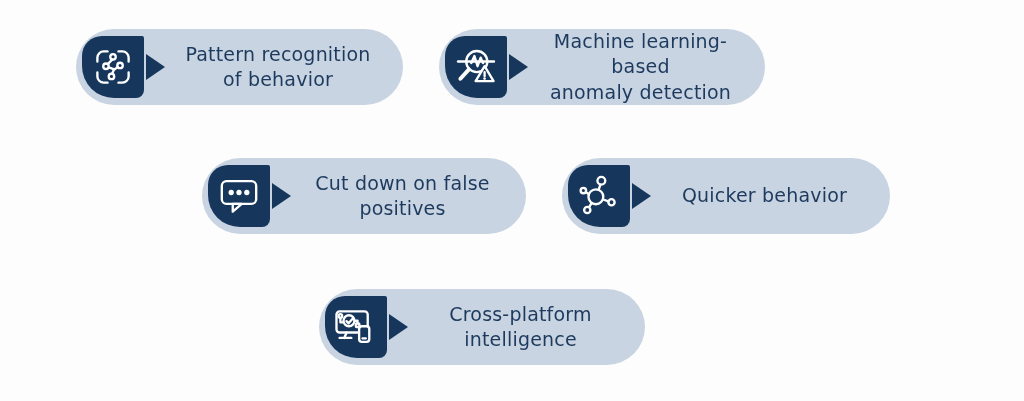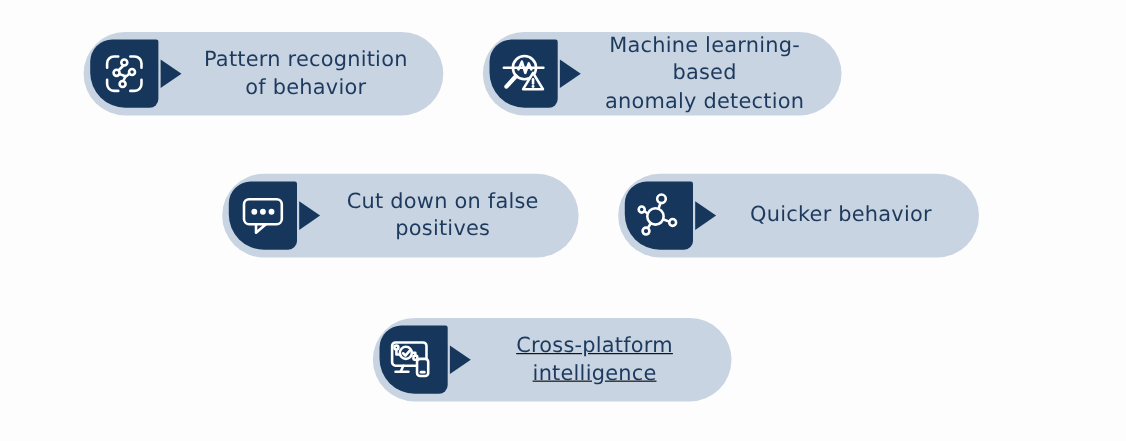--- a/index.html
+++ b/index.html
@@ -24,21 +24,21 @@
     display:flex;
     align-items:center;
     background:var(--pill-bg);
     border-radius:38px;
     height:76px;
   }
   .card-1{left:47px;  top:29px;  width:327px;}
   .card-2{left:410px; top:29px;  width:326px;}
   .card-3{left:173px; top:158px; width:324px;}
   .card-4{left:533px; top:158px; width:328px;}
-  .card-5{left:310px; top:289px; width:326px;text-decoration:underline;}
+  .card-5{left:290px; top:289px; width:326px;}
   .icon-block{
     flex:0 0 auto;
     width:62px;height:62px;
     margin-left:6px;
     background:var(--navy);
     border-radius:20px 2px 8px 32px;
     display:flex;align-items:center;justify-content:center;
   }
   .icon-block svg{width:50px;height:50px;display:block;}
   .arrow{

